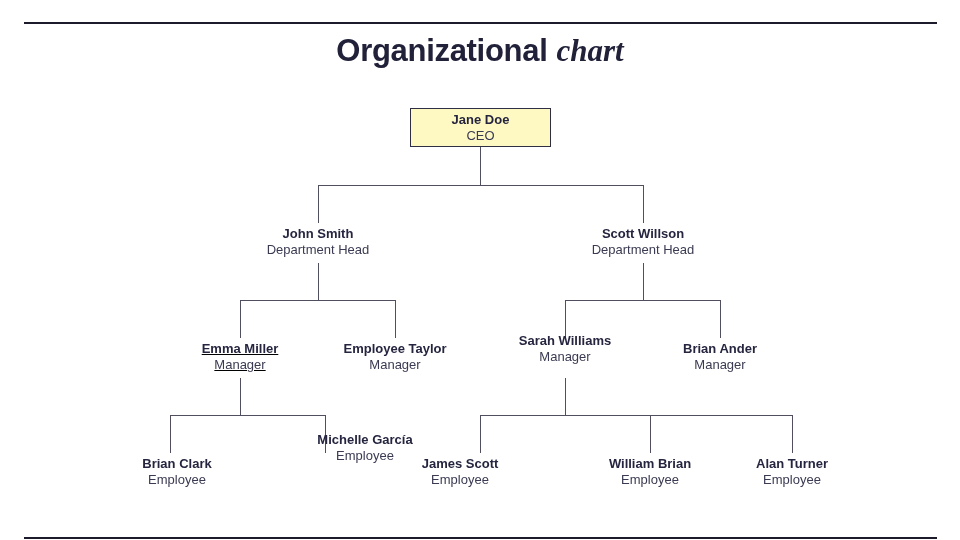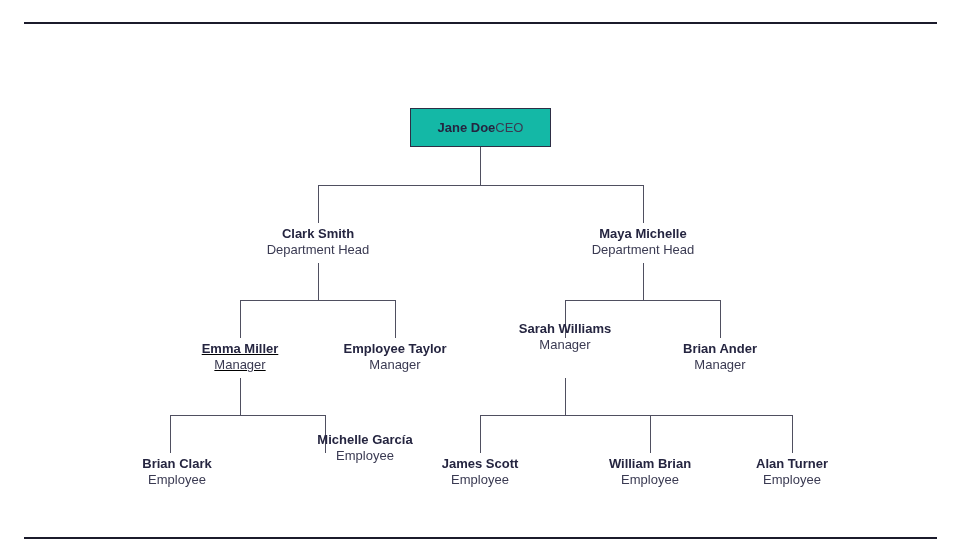--- a/index.html
+++ b/index.html
@@ -9,40 +9,43 @@
   }
   .rule{position:absolute;background:#1b1b2b;}
   .page-title{
     position:absolute;top:33px;left:0;width:100%;text-align:center;
     font-size:31px;line-height:36px;color:#21213a;white-space:nowrap;
   }
   .title-bold{font-weight:800;letter-spacing:-0.3px;}
   .title-italic{font-family:"Liberation Serif",serif;font-style:italic;font-weight:600;margin-left:9px;}
   .ceo-box{
     position:absolute;left:410px;top:108px;width:139px;height:37px;
-    border:1.4px solid #2e2e45;display:flex;flex-direction:row;
-    align-items:center;justify-content:center;background:#14b8a6;
+    border:1.4px solid #2e2e45;display:flex;flex-direction:column;
+    align-items:center;justify-content:center;background:#fef9c3;
   }
   .node{
     position:absolute;transform:translateX(-50%);text-align:center;
     white-space:nowrap;
   }
   .node-name{font-size:13px;line-height:16px;font-weight:700;color:#252540;}
   .node-role{font-size:13px;line-height:16px;font-weight:400;color:#3a3a52;}
   .vline{position:absolute;width:1.2px;background:#4f4f60;}
   .hline{position:absolute;height:1.2px;background:#4f4f60;}
 </style>
 </head>
 <body>
 
 <div class="canvas">
 
   <div class="rule" style="left:24px;top:22px;width:913px;height:2px;"></div>
   <div class="rule" style="left:24px;top:537px;width:913px;height:1.5px;"></div>
 
+  <div class="page-title">
+    <span class="title-bold">Organizational</span><span class="title-italic">chart</span>
+  </div>
 
   <div class="ceo-box">
     <div class="node-name">Jane Doe</div>
     <div class="node-role">CEO</div>
   </div>
 
   <div class="vline" style="left:480px;top:147px;height:38px;"></div>
   <div class="hline" style="left:318px;top:185px;width:326px;"></div>
   <div class="vline" style="left:318px;top:185px;height:38px;"></div>
   <div class="vline" style="left:643px;top:185px;height:38px;"></div>
@@ -62,54 +65,54 @@
   <div class="vline" style="left:170px;top:415px;height:38px;"></div>
   <div class="vline" style="left:325px;top:415px;height:38px;"></div>
 
   <div class="vline" style="left:565px;top:378px;height:37px;"></div>
   <div class="hline" style="left:480px;top:415px;width:313px;"></div>
   <div class="vline" style="left:480px;top:415px;height:38px;"></div>
   <div class="vline" style="left:650px;top:415px;height:38px;"></div>
   <div class="vline" style="left:792px;top:415px;height:38px;"></div>
 
   <div class="node" style="left:318px;top:226px;">
-    <div class="node-name">Clark Smith</div>
+    <div class="node-name">John Smith</div>
     <div class="node-role">Department Head</div>
   </div>
   <div class="node" style="left:643px;top:226px;">
-    <div class="node-name">Maya Michelle</div>
+    <div class="node-name">Scott Willson</div>
     <div class="node-role">Department Head</div>
   </div>
 
   <div class="node" style="left:240px;top:341px;text-decoration:underline;">
     <div class="node-name">Emma Miller</div>
     <div class="node-role">Manager</div>
   </div>
   <div class="node" style="left:395px;top:341px;">
     <div class="node-name">Employee Taylor</div>
     <div class="node-role">Manager</div>
   </div>
-  <div class="node" style="left:565px;top:321px;">
+  <div class="node" style="left:565px;top:333px;">
     <div class="node-name">Sarah Williams</div>
     <div class="node-role">Manager</div>
   </div>
   <div class="node" style="left:720px;top:341px;">
     <div class="node-name">Brian Ander</div>
     <div class="node-role">Manager</div>
   </div>
 
   <div class="node" style="left:177px;top:456px;">
     <div class="node-name">Brian Clark</div>
     <div class="node-role">Employee</div>
   </div>
   <div class="node" style="left:325px;top:432px;margin-left:40px;">
     <div class="node-name">Michelle García</div>
     <div class="node-role">Employee</div>
   </div>
-  <div class="node" style="left:480px;top:456px;">
+  <div class="node" style="left:460px;top:456px;">
     <div class="node-name">James Scott</div>
     <div class="node-role">Employee</div>
   </div>
   <div class="node" style="left:650px;top:456px;">
     <div class="node-name">William Brian</div>
     <div class="node-role">Employee</div>
   </div>
   <div class="node" style="left:792px;top:456px;">
     <div class="node-name">Alan Turner</div>
     <div class="node-role">Employee</div>

